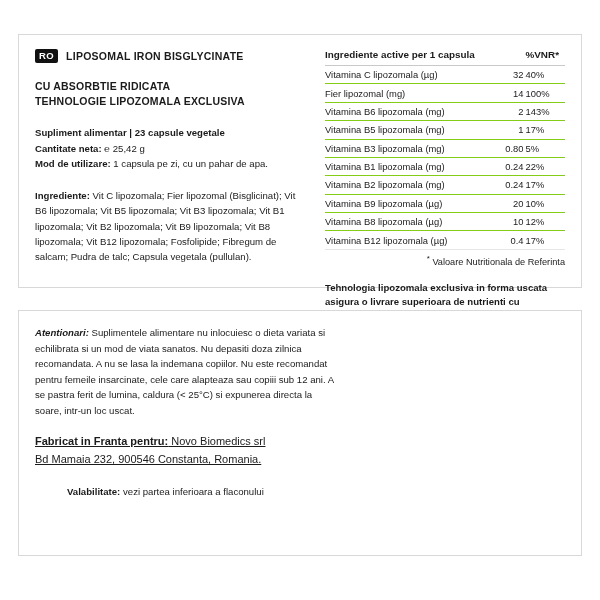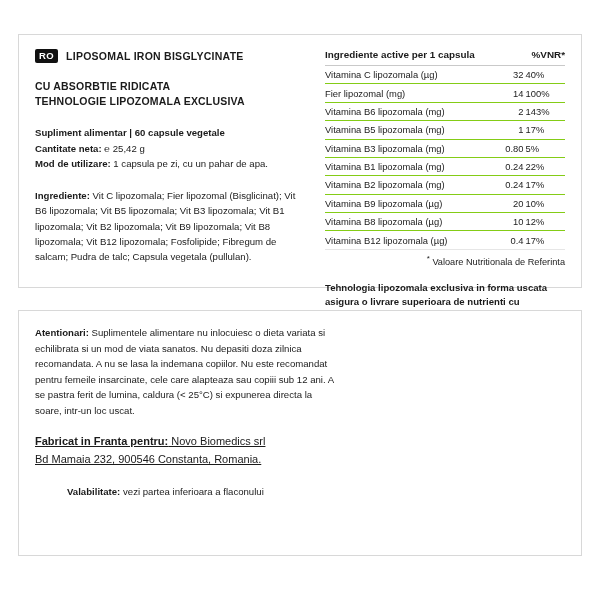--- a/index.html
+++ b/index.html
@@ -124,21 +124,21 @@
     font-size: 9.4px;
   }
   table.nutri th {
     font-weight: bold;
     text-align: left;
     padding: 0 0 5px 0;
     border-bottom: 1px solid #c9c9c9;
     font-size: 9.9px;
   }
   table.nutri th.num { text-align: right; }
-  table.nutri th.pct { text-align: right; }
+  table.nutri th.pct { }
   table.nutri td {
     padding: 3.2px 0;
     border-bottom: 1px solid #84cc16;
     vertical-align: baseline;
   }
   table.nutri td.num {
     text-align: right;
     padding-right: 2px;
     white-space: nowrap;
   }
@@ -163,21 +163,21 @@
   }
 
   
   .warn-body {
     width: 300px;
   }
   .warn-para {
     font-size: 9.6px;
     line-height: 1.62;
   }
-  .warn-para .lbl { font-weight: bold; }
+  .warn-para .lbl { font-weight: bold; font-style: italic; }
   .block-gap { margin-top: 15px; }
   .mfr-line { font-size: 11px; line-height: 1.62; text-decoration: underline; }
   .mfr-line .lbl { font-weight: bold; }
   .valid-line { font-size: 9.6px; line-height: 1.62; margin-left: 32px; }
   .valid-line .lbl { font-weight: bold; }
 </style>
 </head>
 <body>
 
 <div class="page">
@@ -192,21 +192,21 @@
             <span class="lang-badge">RO</span>
             <span class="product-title">LIPOSOMAL IRON BISGLYCINATE</span>
           </div>
 
           <div class="headline">
             <div>CU ABSORBTIE RIDICATA</div>
             <div>TEHNOLOGIE LIPOZOMALA EXCLUSIVA</div>
           </div>
 
           <div class="spec-block">
-            <div class="spec-line b">Supliment alimentar | 60 capsule vegetale</div>
+            <div class="spec-line b">Supliment alimentar | 23 capsule vegetale</div>
             <div class="spec-line"><span class="lbl">Cantitate neta:</span> <span>℮ 25,42 g</span></div>
             <div class="spec-line"><span class="lbl">Mod de utilizare:</span> <span>1 capsula pe zi, cu un pahar de apa.</span></div>
           </div>
 
           <div class="ingredients"><span class="lbl">Ingrediente:</span><span> Vit C lipozomala; Fier lipozomal (Bisglicinat); Vit B6 lipozomala; Vit B5 lipozomala; Vit B3 lipozomala; Vit B1 lipozomala; Vit B2 lipozomala; Vit B9 lipozomala; Vit B8 lipozomala; Vit B12 lipozomala; Fosfolipide; Fibregum de salcam; Pudra de talc; Capsula vegetala (pullulan).</span></div>
 
         </div>
 
         <div class="col-right">
 

